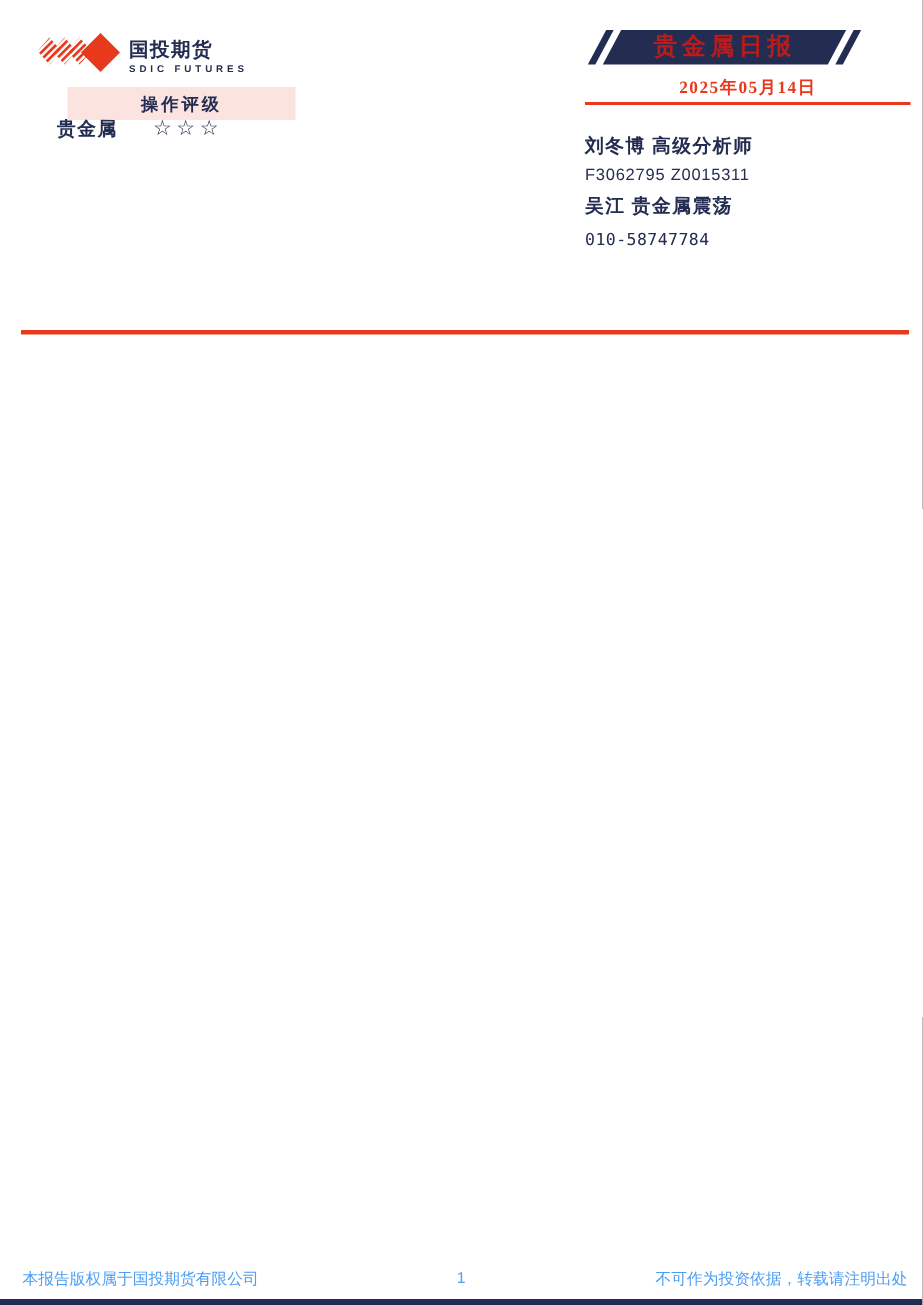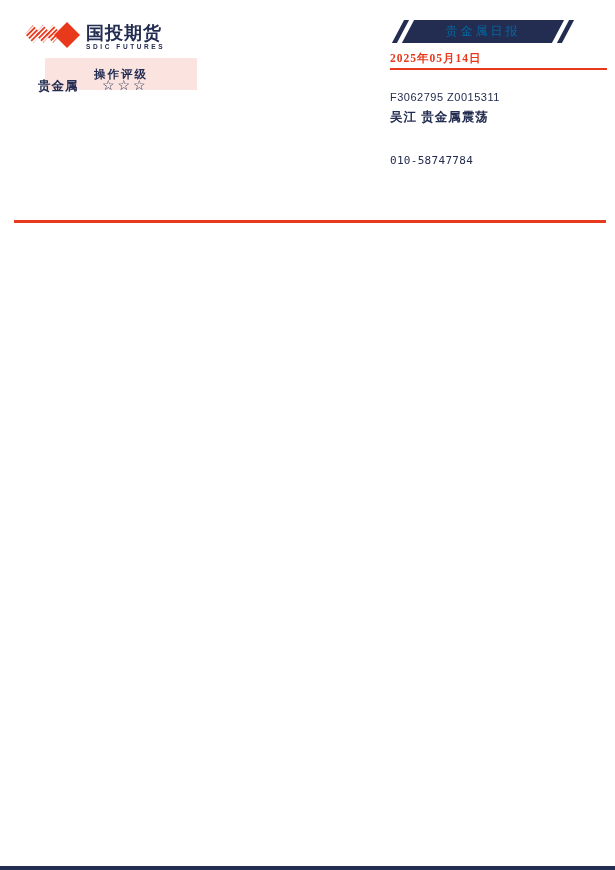--- a/index.html
+++ b/index.html
@@ -19,21 +19,21 @@
     overflow:hidden;
     font-family:"Liberation Serif", serif;
   }
 
   
   .logo{position:absolute;left:24px;top:18px;display:flex;align-items:flex-start;}
   .logo-mark{width:58px;height:38px;margin-right:4px;}
   .logo-text-wrap{padding-top:5px;}
   .logo-text{
     font-family:"Liberation Sans", sans-serif;
-    font-size:18px;font-weight:bold;color:var(--navy);
+    font-size:13px;font-weight:bold;color:var(--navy);
     letter-spacing:1px;line-height:20px;
   }
   .logo-subtext{
     font-family:"Liberation Sans", sans-serif;
     font-size:6.5px;font-weight:bold;color:var(--navy);
     letter-spacing:2.6px;line-height:8px;
   }
 
   
   .banner{position:absolute;left:398px;top:20px;width:170px;height:23px;}
@@ -41,53 +41,53 @@
     position:absolute;left:10px;right:10px;top:0;bottom:0;
     background:var(--navy);
     transform:skewX(-28deg);
   }
   .banner-edge{position:absolute;top:0;bottom:0;width:5px;background:var(--navy);transform:skewX(-28deg);}
   .banner-edge.left{left:0;}
   .banner-edge.right{right:0;}
   .banner-title{
     position:absolute;left:0;right:0;top:0;bottom:0;
     display:flex;align-items:center;justify-content:center;
-    color:#0369a1;font-size:12px;font-weight:normal;letter-spacing:3px;
+    color:#b91c1c;font-size:16px;font-weight:bold;letter-spacing:3px;
   }
 
   
   .report-date{
     position:absolute;left:390px;top:51px;width:217px;
-    text-align:left;color:var(--red);
+    text-align:center;color:var(--red);
     font-size:11.5px;font-weight:bold;letter-spacing:1px;
   }
   .date-underline{
     position:absolute;left:390px;top:68px;width:217px;height:2px;
     background:var(--red);
   }
 
   
   .rating-box{
-    position:absolute;left:45px;top:58px;width:152px;height:32px;
+    position:absolute;left:45px;top:58px;width:152px;height:22px;
     background:var(--pink);
     display:flex;align-items:center;justify-content:center;
     color:var(--navy);font-size:11.5px;font-weight:bold;letter-spacing:2px;
   }
   .rating-row{position:absolute;left:38px;top:78px;width:220px;height:18px;color:var(--navy);}
   .instrument-name{position:absolute;left:0;top:0;font-size:12.5px;font-weight:bold;letter-spacing:1px;}
   .rating-stars{position:absolute;left:64px;top:-1px;font-size:14px;letter-spacing:3px;}
 
   
   .analyst-block{position:absolute;left:390px;top:87px;width:218px;color:var(--navy);}
   .analyst-name{font-size:12.5px;font-weight:bold;letter-spacing:1px;line-height:20px;}
   .analyst-code{
     font-family:Liberation Sans, sans-serif;
     font-size:11px;line-height:20px;letter-spacing:0.5px;
   }
-  .contact-phone{margin-top:24px;}
+  .contact-phone{margin-top:3px;}
   .contact-line{
     font-family:"DejaVu Sans Mono", monospace;
     font-size:11px;line-height:20px;letter-spacing:0.3px;color:var(--navy);
   }
 
   
   .main-divider{
     position:absolute;left:14px;top:220px;width:592px;height:3px;
     background:var(--red);
   }
@@ -151,25 +151,31 @@
 
   <div class="rating-box">
     <span>操作评级</span>
   </div>
   <div class="rating-row">
     <span class="instrument-name">贵金属</span>
     <span class="rating-stars">☆☆☆</span>
   </div>
 
   <div class="analyst-block">
+    <div class="analyst-name">刘冬博 高级分析师</div>
     <div class="analyst-code">F3062795 Z0015311</div>
     <div class="analyst-name">吴江 贵金属震荡</div>
     <div class="contact-line contact-phone">010-58747784</div>
   </div>
 
   <div class="main-divider"></div>
 
   <div class="report-body">
   </div>
 
+  <div class="footer">
+    <span class="footer-left">本报告版权属于国投期货有限公司</span>
+    <span class="footer-page">1</span>
+    <span class="footer-right">不可作为投资依据，转载请注明出处</span>
+  </div>
   <div class="footer-bottom-bar"></div>
 
 </div>
 
 </body></html>

